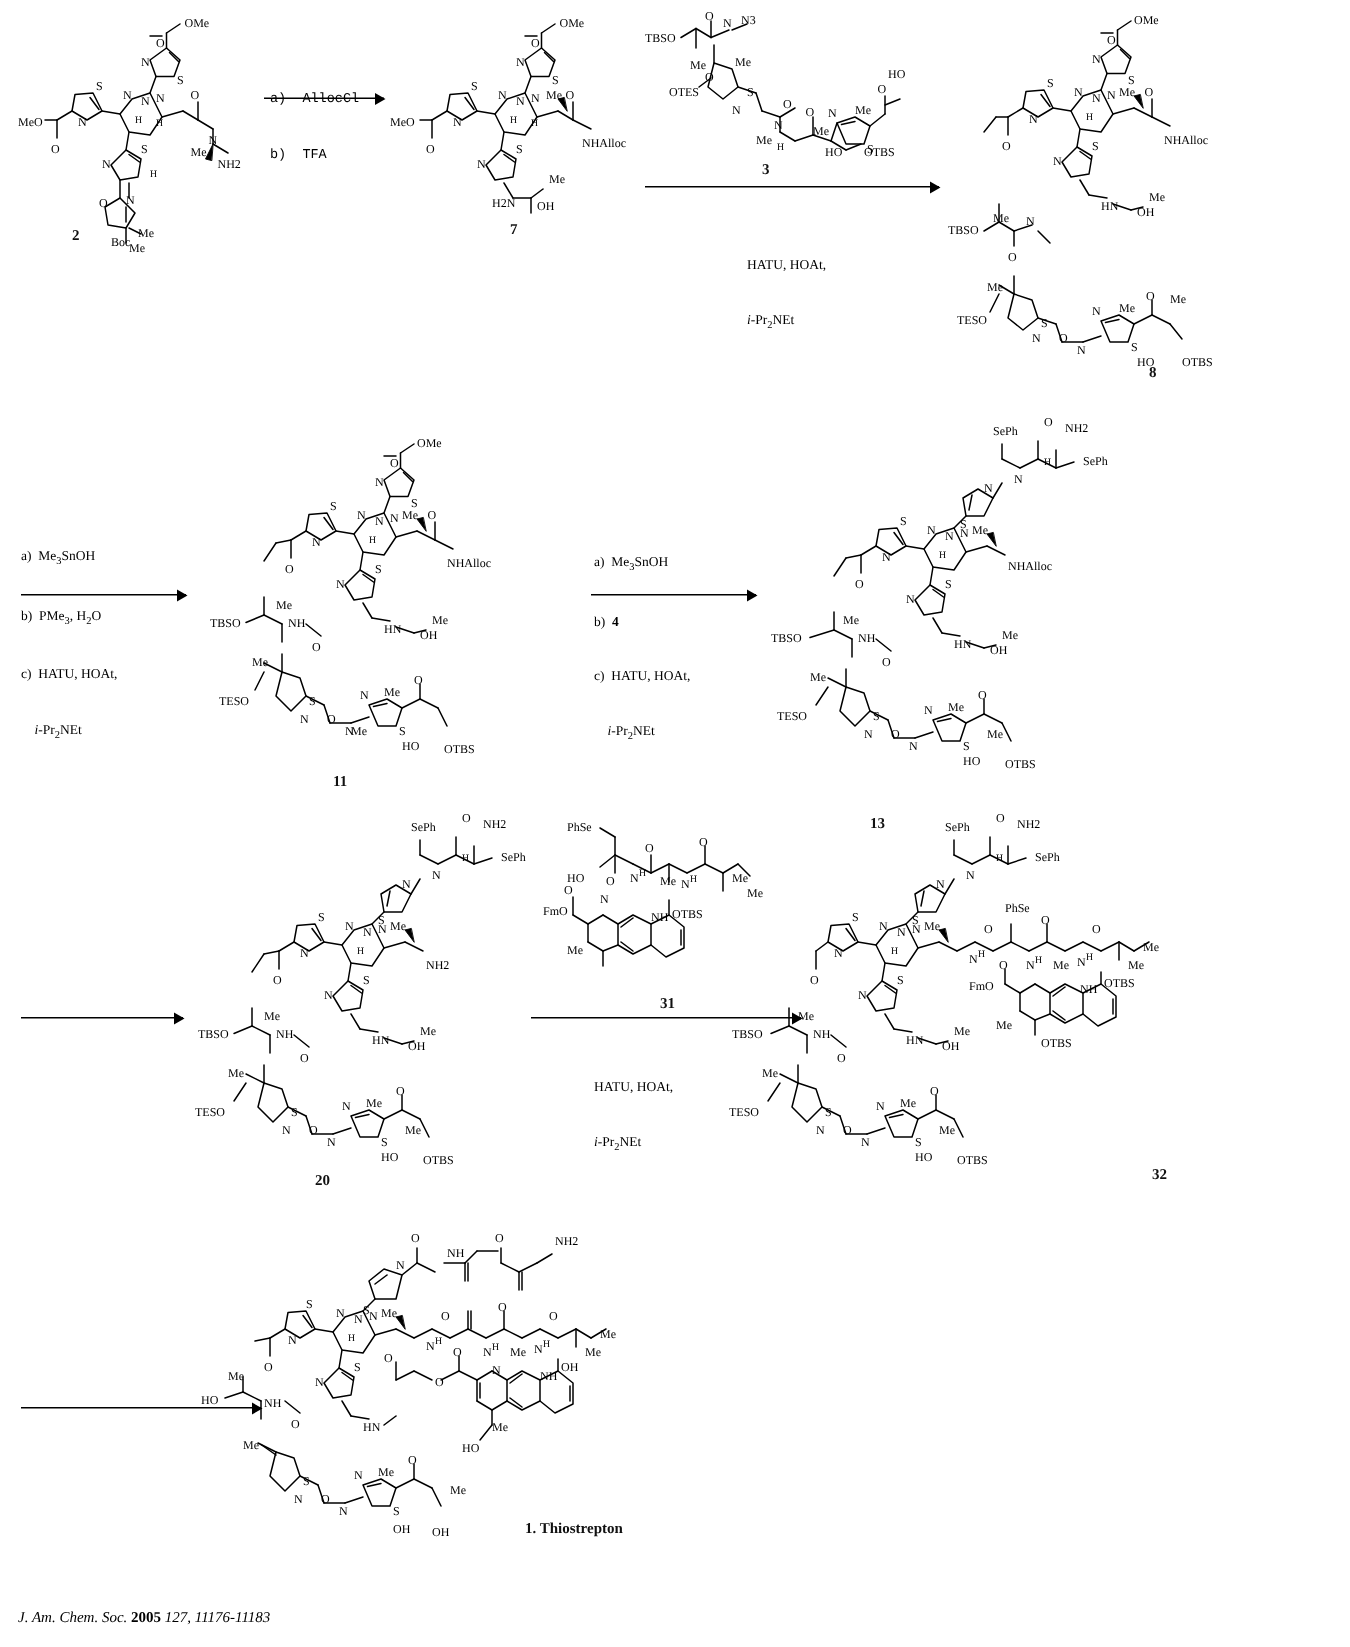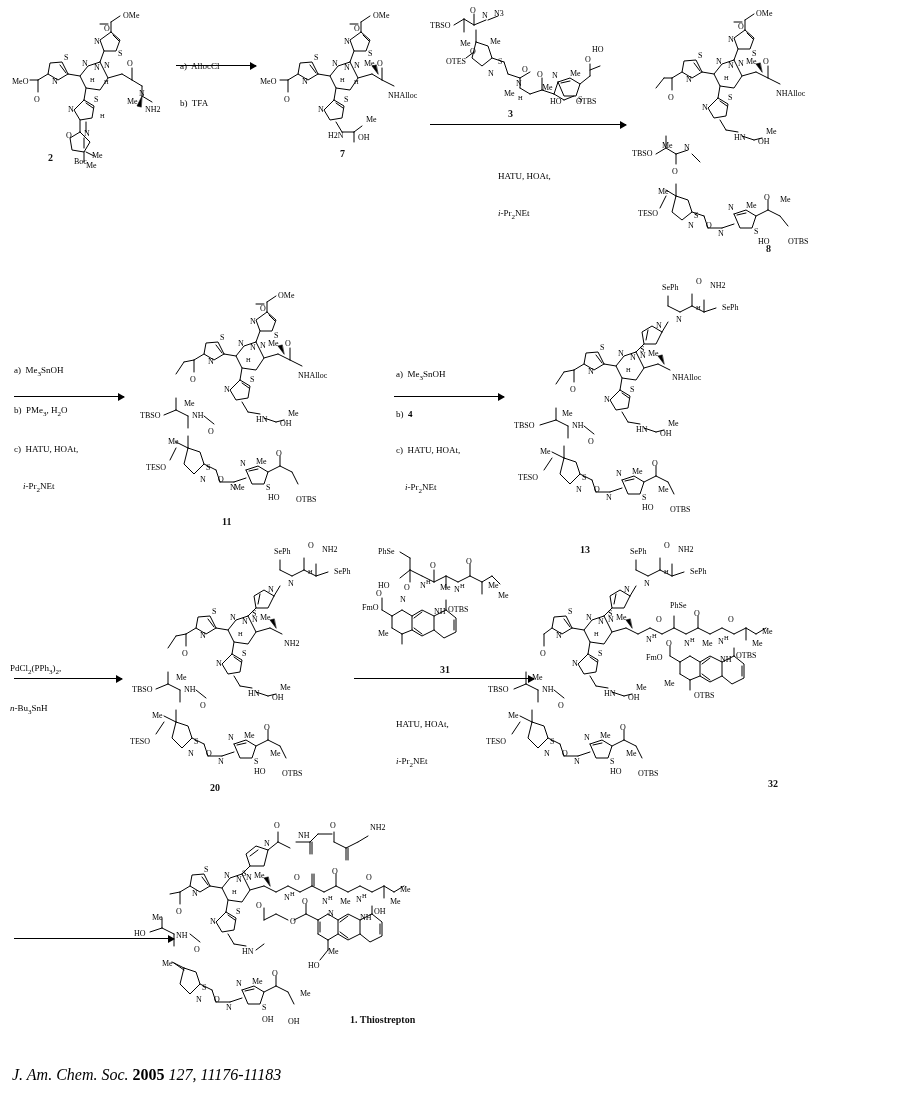--- a/index.html
+++ b/index.html
@@ -74,21 +74,21 @@
     font-size: 8px;
     fill: #000;
   }
   .struct svg text.sm { font-size: 6.5px; }
 
   
   .footer {
     position: absolute;
     left: 12px;
     bottom: 14px;
-    font-size: 16px;
+    font-size: 10px;
     font-style: italic;
     font-family: "Liberation Serif", serif;
   }
   .footer b { font-style: normal; font-weight: bold; }
 </style>
 </head>
 <body>
 
 <div class="scheme">
 
@@ -154,21 +154,21 @@
       <text x="84" y="150">Me</text>
       <text x="78" y="160">Me</text>
       <line x1="78" y1="144" x2="86" y2="148"></line>
       <line x1="76" y1="144" x2="76" y2="154"></line>
       <text x="92" y="110" class="sm">H</text>
     </svg>
   </div>
   <div class="t label-num" style="left:48px; top:152px;">2</div>
 
   <div class="arrow" style="left:176px; top:65px; width:80px;"></div>
-  <div class="cond" style="left:180px; top:36px;">
+  <div class="cond" style="left:180px; top:36px;font-family:Liberation Mono, monospace;">
     <div>a)  AllocCl</div>
     <div>b)  TFA</div>
   </div>
 
   <div class="struct" style="left:258px; top:8px;">
     <svg width="180" height="150" viewBox="0 0 180 150">
       <text x="115" y="10">OMe</text>
       <line x1="112" y1="8" x2="103" y2="14"></line>
       <line x1="103" y1="14" x2="103" y2="24"></line>
       <text x="96" y="23">O</text>
@@ -572,24 +572,20 @@
       <text x="142" y="240">HO</text>
       <text x="170" y="242">OTBS</text>
       <line x1="168" y1="212" x2="174" y2="224"></line>
       <text x="158" y="222">Me</text>
       <line x1="110" y1="222" x2="122" y2="218"></line>
     </svg>
   </div>
   <div class="t label-num" style="left:580px; top:498px;margin-top:46px;">13</div>
 
   <div class="arrow" style="left:14px; top:678px; width:108px;"></div>
-  <div class="cond" style="left:10px; top:638px;">
-    <div>PdCl<sub style="font-size:7px">2</sub>(PPh<sub style="font-size:7px">3</sub>)<sub style="font-size:7px">2</sub>,</div>
-    <div><span class="it">n</span>-Bu<sub style="font-size:7px">3</sub>SnH</div>
-  </div>
 
   <div class="struct" style="left:136px; top:534px;">
     <svg width="250" height="255" viewBox="0 0 250 255">
       <text x="138" y="20">SePh</text>
       <text x="186" y="18">NH2</text>
       <text x="172" y="14">O</text>
       <text x="198" y="40">SePh</text>
       <line x1="144" y1="26" x2="144" y2="36"></line>
       <line x1="144" y1="36" x2="156" y2="42"></line>
       <text x="152" y="52">N</text>

